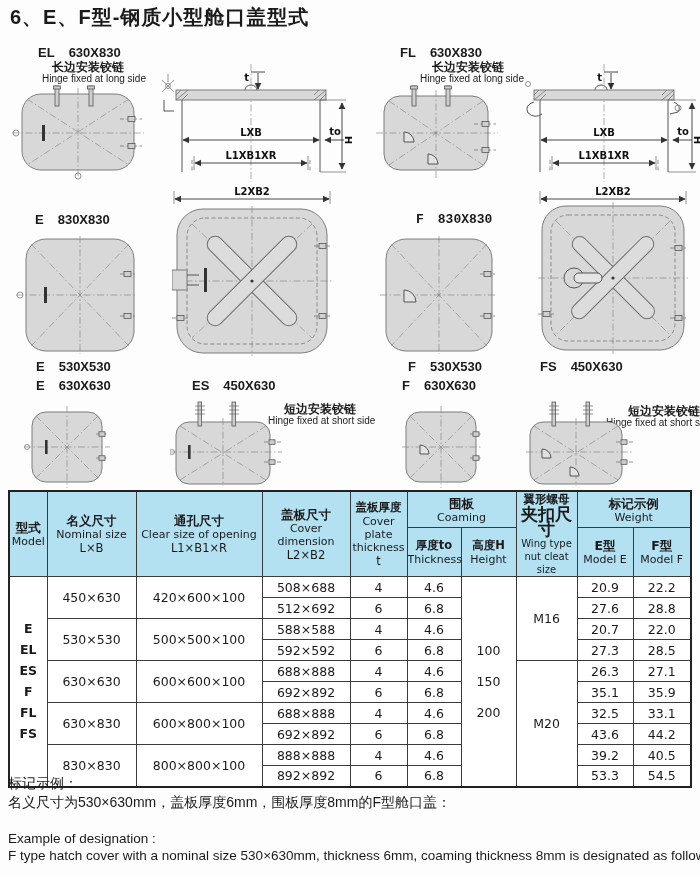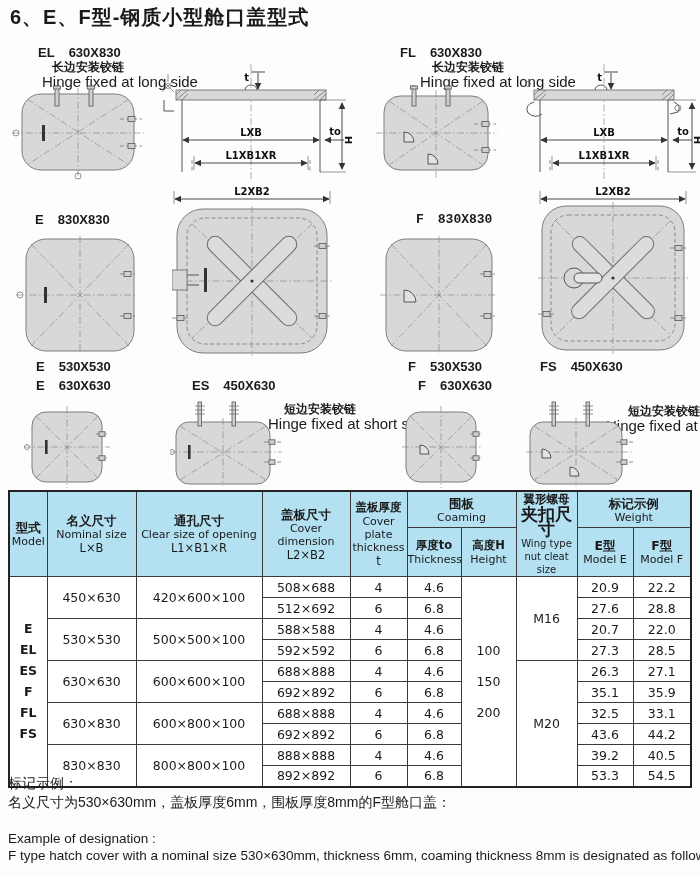--- a/index.html
+++ b/index.html
@@ -5,21 +5,21 @@
   html,body{margin:0;padding:0;background:#e8e8e8;}
   .page{position:relative;width:700px;height:876px;background:#fdfdfd;overflow:hidden;
         font-family:"Liberation Sans","DejaVu Sans",sans-serif;color:#1a1a1a;}
   .abs{position:absolute;}
   
   .title-zh{font-size:20px;font-weight:bold;letter-spacing:1px;}
   .title-en{font-size:15px;}
   .dwg-label{font-size:13px;font-weight:bold;white-space:nowrap;}
   .dwg-label .sz{margin-left:14px;}
   .hinge-zh{font-size:12px;font-weight:bold;white-space:nowrap;}
-  .hinge-en{font-size:15px;white-space:nowrap;text-align:right;}
+  .hinge-en{font-size:10px;white-space:nowrap;text-align:right;}
   
   .fillp{fill:#d8d8d8;stroke:#7d7d7d;stroke-width:1;}
   .cap{fill:#dcdcdc;stroke:#6e6e6e;stroke-width:1;}
   .ln{stroke:#555;fill:none;stroke-width:1;}
   .lnt{stroke:#666;fill:none;stroke-width:.7;}
   .cl{stroke:#8a8a8a;fill:none;stroke-width:.7;stroke-dasharray:7 2.5 1.5 2.5;}
   .dash{stroke:#777;fill:none;stroke-width:.8;stroke-dasharray:4 2.5;}
   .dim{stroke:#333;fill:none;stroke-width:.9;}
   .bolt{fill:#cfcfcf;stroke:#555;stroke-width:.8;}
   .dtxt{font:bold 10px "DejaVu Sans",sans-serif;fill:#111;}
@@ -263,21 +263,21 @@
     <rect class="bar" x="18" y="45" width="2.6" height="14"></rect>
     <path class="dash" d="M94,42 H111"></path>
       <rect class="bolt" x="99" y="39.8" width="6" height="4.5"></rect>
     <path class="dash" d="M94,62 H111"></path>
       <rect class="bolt" x="99" y="59.8" width="6" height="4.5"></rect>
   </svg>
 
   <div class="abs dwg-label" style="left:408px;top:359px;">
     <span>F</span><span class="sz">530X530</span>
   </div>
-  <div class="abs dwg-label" style="left:418px;top:378px;">
+  <div class="abs dwg-label" style="left:402px;top:378px;">
     <span>F</span><span class="sz">630X630</span>
   </div>
   <div class="abs dwg-label" style="left:540px;top:359px;">
     <span>FS</span><span class="sz">450X630</span>
   </div>
   <div class="abs hinge-zh" style="left:628px;top:403px;">短边安装铰链</div>
   <div class="abs hinge-en" style="left:606px;top:417px;">Hinge fixed at short side</div>
 
   <svg class="abs" style="left:402px;top:406px;" width="80" height="82" viewBox="0 0 80 82">
     <rect class="fillp" x="4" y="6" width="70" height="70" rx="14"></rect>

